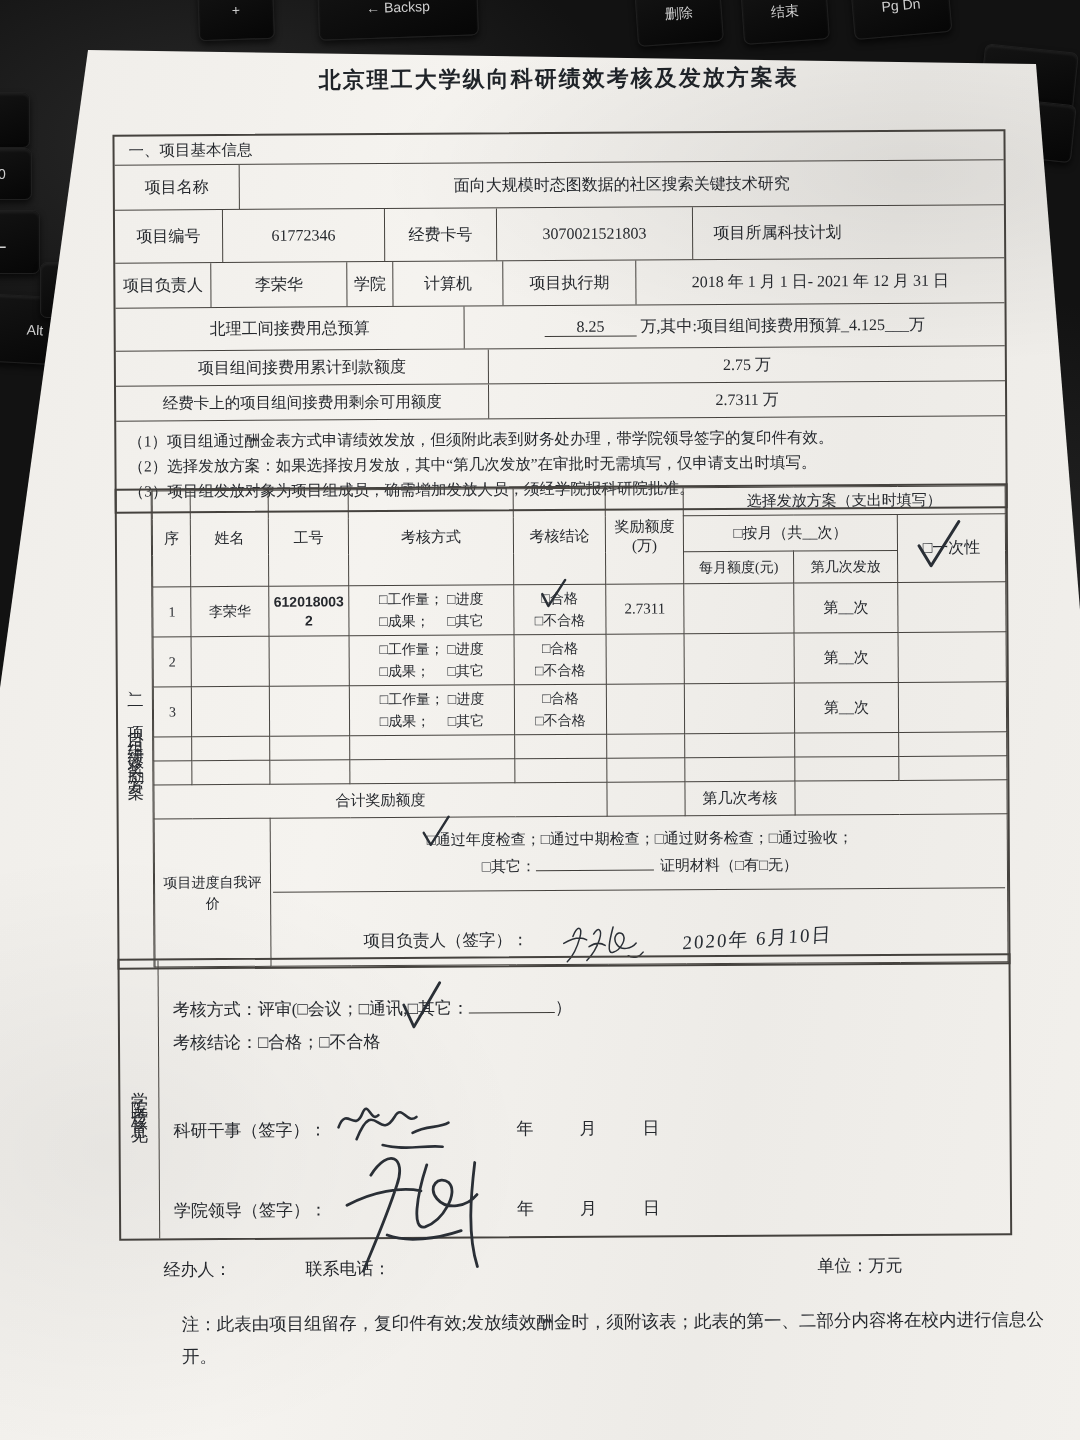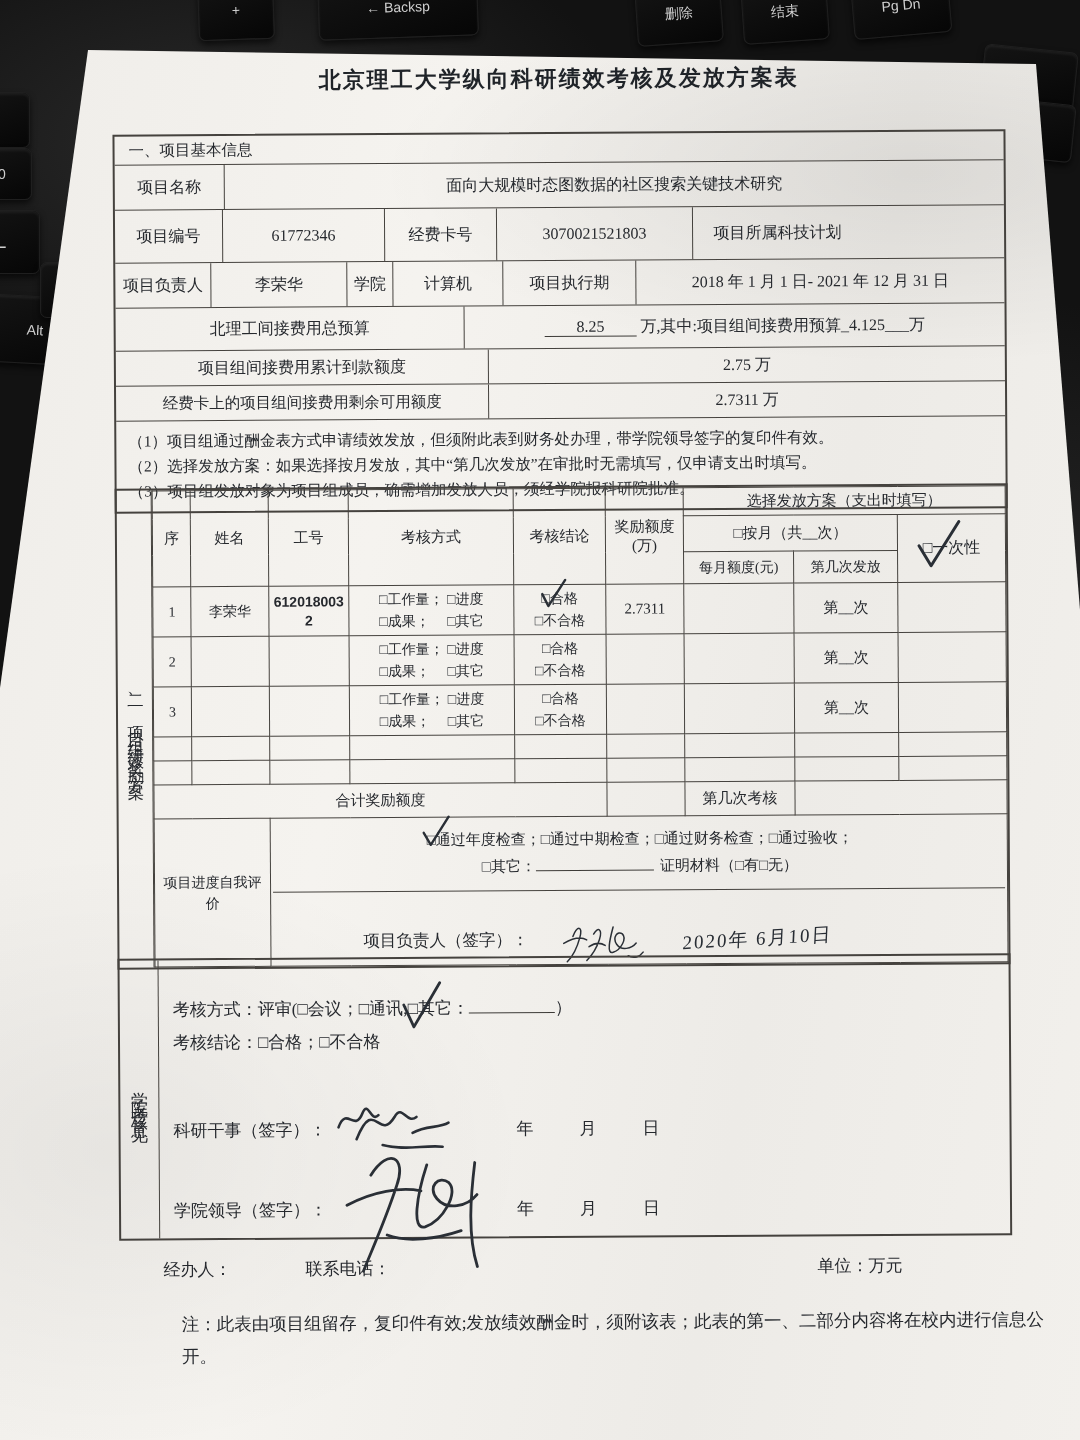--- a/index.html
+++ b/index.html
@@ -132,21 +132,21 @@
 
 <div class="content">
 
   <div class="blk title">北京理工大学纵向科研绩效考核及发放方案表</div>
 
   <div class="blk formbox" style="top:74px;">
     <div class="r rh">
         <div class="c grow headcell">一、项目基本信息</div>
       </div>
     <div class="r r1">
-      <div class="c" style="width:109px;border-radius:17px;">项目名称</div>
+      <div class="c" style="width:124px;border-radius:17px;">项目名称</div>
       <div class="c grow">面向大规模时态图数据的社区搜索关键技术研究</div>
     </div>
     <div class="r r2">
       <div class="c" style="width:107px;">项目编号</div>
       <div class="c" style="width:162px;">61772346</div>
       <div class="c" style="width:112px;">经费卡号</div>
       <div class="c" style="width:196px;">3070021521803</div>
       <div class="c" style="width:170px;">项目所属科技计划</div>
     </div>
     <div class="r r3">

